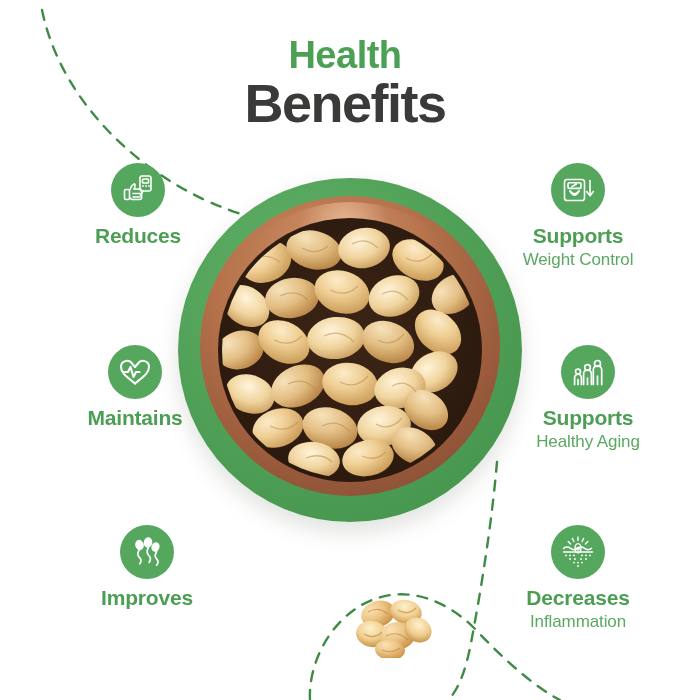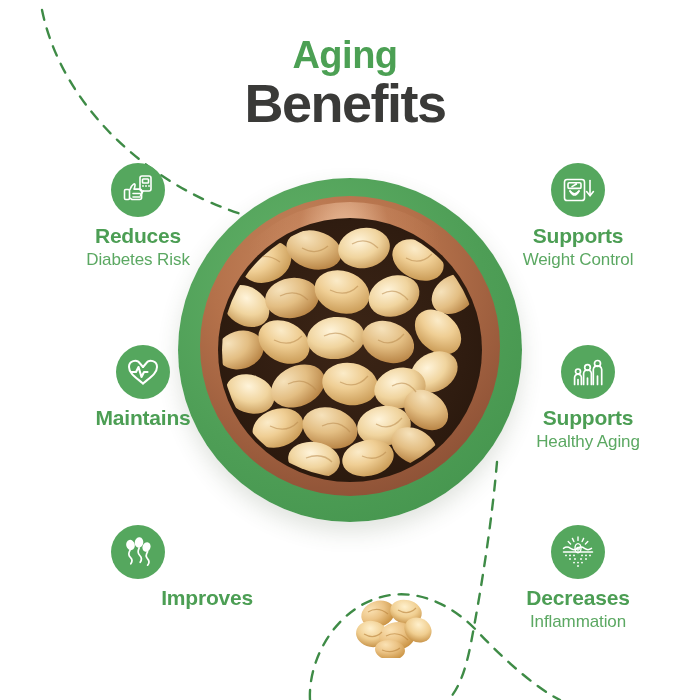--- a/index.html
+++ b/index.html
@@ -147,41 +147,41 @@
     font-size: 17px;
     font-weight: 400;
     color: #5BA862;
     line-height: 1.22;
     margin-top: 2px;
     letter-spacing: -0.1px;
   }
 
   
   #benefit-diabetes      { left: 23px;  top: 163px; text-align: center; }
-  #benefit-heart         { left: 28px;  top: 345px; }
-  #benefit-reproductive  { left: 23px;  top: 525px; text-align: right; }
+  #benefit-heart         { left: 20px;  top: 345px; }
+  #benefit-reproductive  { left: 32px;  top: 525px; }
   #benefit-weight        { left: 463px; top: 163px; }
   #benefit-aging         { left: 473px; top: 345px; }
   #benefit-inflammation  { left: 463px; top: 525px; }
 </style>
 </head>
 <body>
 
 <div id="canvas">
 
   <svg id="connectors" viewBox="0 0 690 700" width="690" height="700" aria-hidden="true">
     <g fill="none" stroke="#3E8B46" stroke-width="2.4" stroke-linecap="round" stroke-dasharray="10 9">
       <path d="M 42 10 C 58 88, 120 160, 205 200 C 225 209, 238 213, 250 217"></path>
       <path d="M 497 462 C 492 520, 482 586, 470 648 C 462 686, 452 696, 448 700"></path>
       <path d="M 310 700 C 308 662, 332 616, 372 600 C 412 584, 452 604, 478 632 C 510 666, 540 690, 560 700"></path>
     </g>
   </svg>
 
   <div id="title-block">
-    <span id="title-line-1">Aging</span>
+    <span id="title-line-1">Health</span>
     <span id="title-line-2">Benefits</span>
   </div>
 
   <div id="bowl">
     <div class="bowl-ring"></div>
     <div class="bowl-rim"></div>
     <div class="bowl-rim-hi"></div>
     <div class="bowl-inner-shadow"></div>
     <div class="bowl-nuts">
       <svg width="256" height="256" viewBox="0 0 256 256" aria-hidden="true">
@@ -300,21 +300,20 @@
         <circle cx="25" cy="13" r="0.9" fill="#FFFFFF" stroke="none"></circle>
         <circle cx="28" cy="13" r="0.9" fill="#FFFFFF" stroke="none"></circle>
         <path d="M22 18 l-2.5 4.5"></path>
         <path d="M9 16.5 q1.6 -4.2 3.6 -5.4 1.6 -1 1.4 1.4 -0.2 2 -1 3.6 h5.6 a2 2 0 0 1 2 2 v6.4 a2 2 0 0 1 -2 2 h-7.6 l-2 -1.4"></path>
         <rect x="3.5" y="16.5" width="5" height="10" rx="1.2"></rect>
         <path d="M12 20.5 h7"></path>
         <path d="M12 24 h7"></path>
       </svg>
     </div>
     <span class="benefit-title">Reduces</span>
-    <span class="benefit-sub">Diabetes Risk</span>
   </div>
 
   <div class="benefit" id="benefit-heart">
     <div class="benefit-icon">
       <svg width="34" height="34" viewBox="0 0 34 34" fill="none" stroke="#FFFFFF" stroke-width="2" stroke-linecap="round" stroke-linejoin="round" aria-hidden="true">
         <path d="M17 28.5 C 10 22.5, 3 18.5, 3 12 A 6 6 0 0 1 14 8.5 L 17 12"></path>
         <path d="M17 12 L 20 8.5 A 6 6 0 0 1 31 12 C 31 18.5, 24 22.5, 17 28.5"></path>
         <path d="M5 17 h5 l2.5 -5 3 10 2.5 -5 h3.5" stroke-width="2.1"></path>
       </svg>
     </div>

